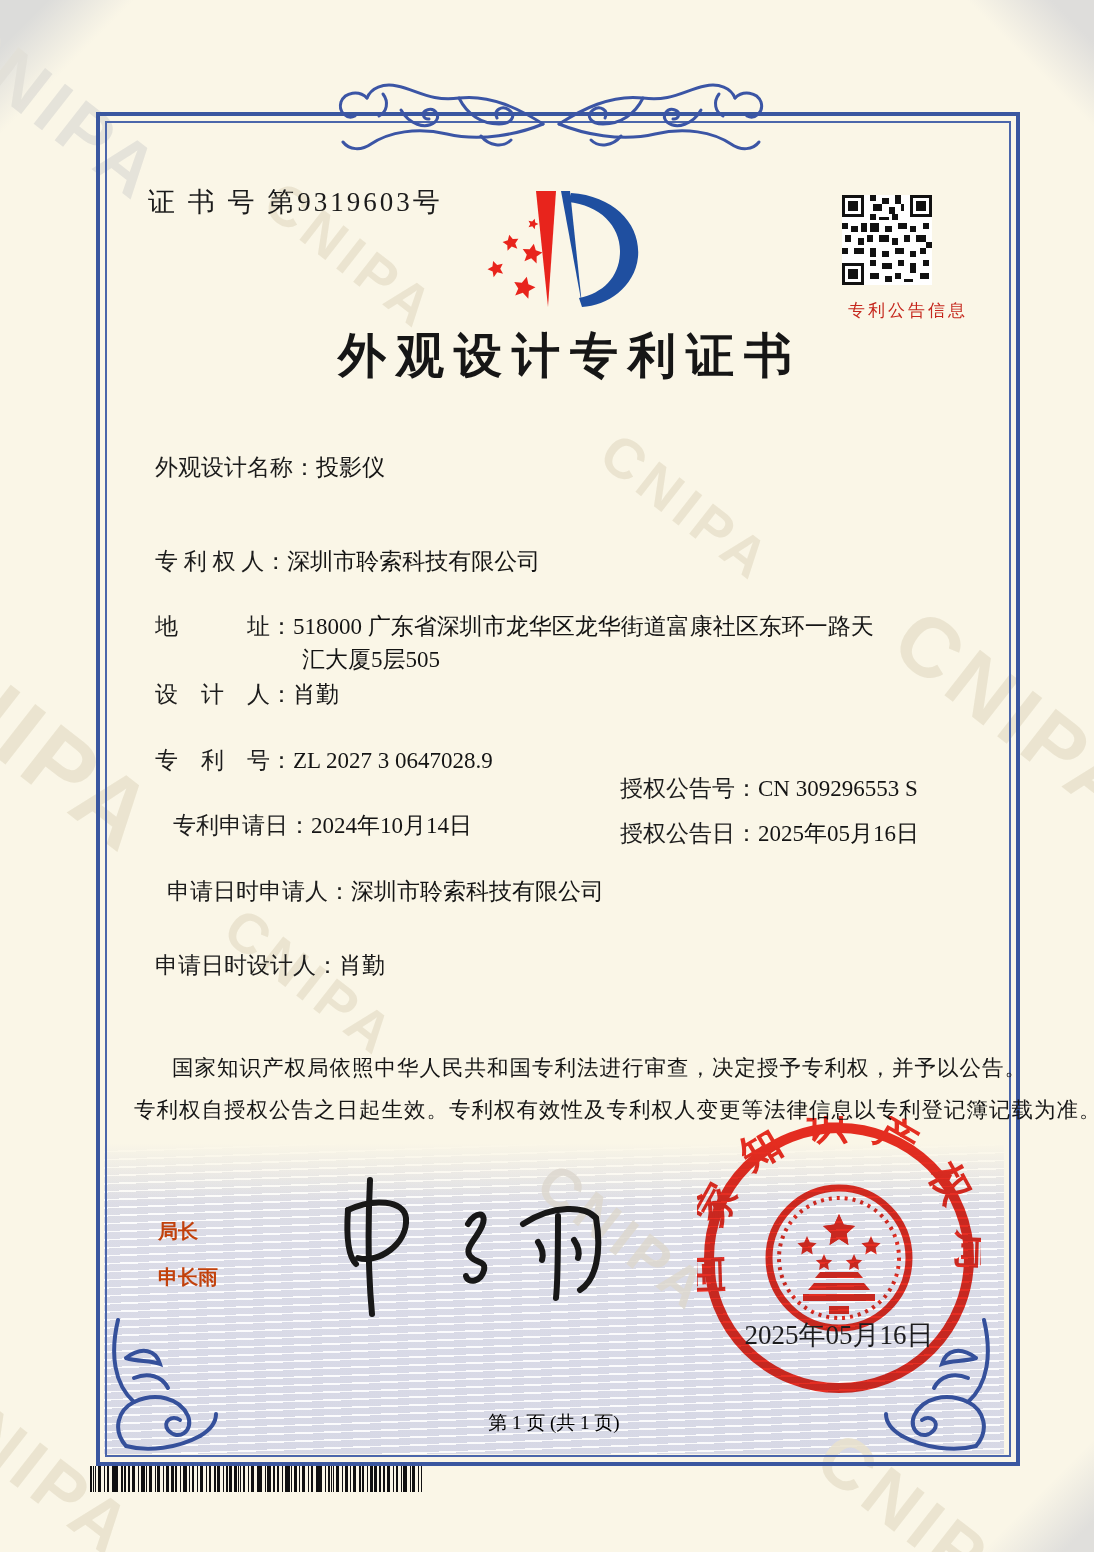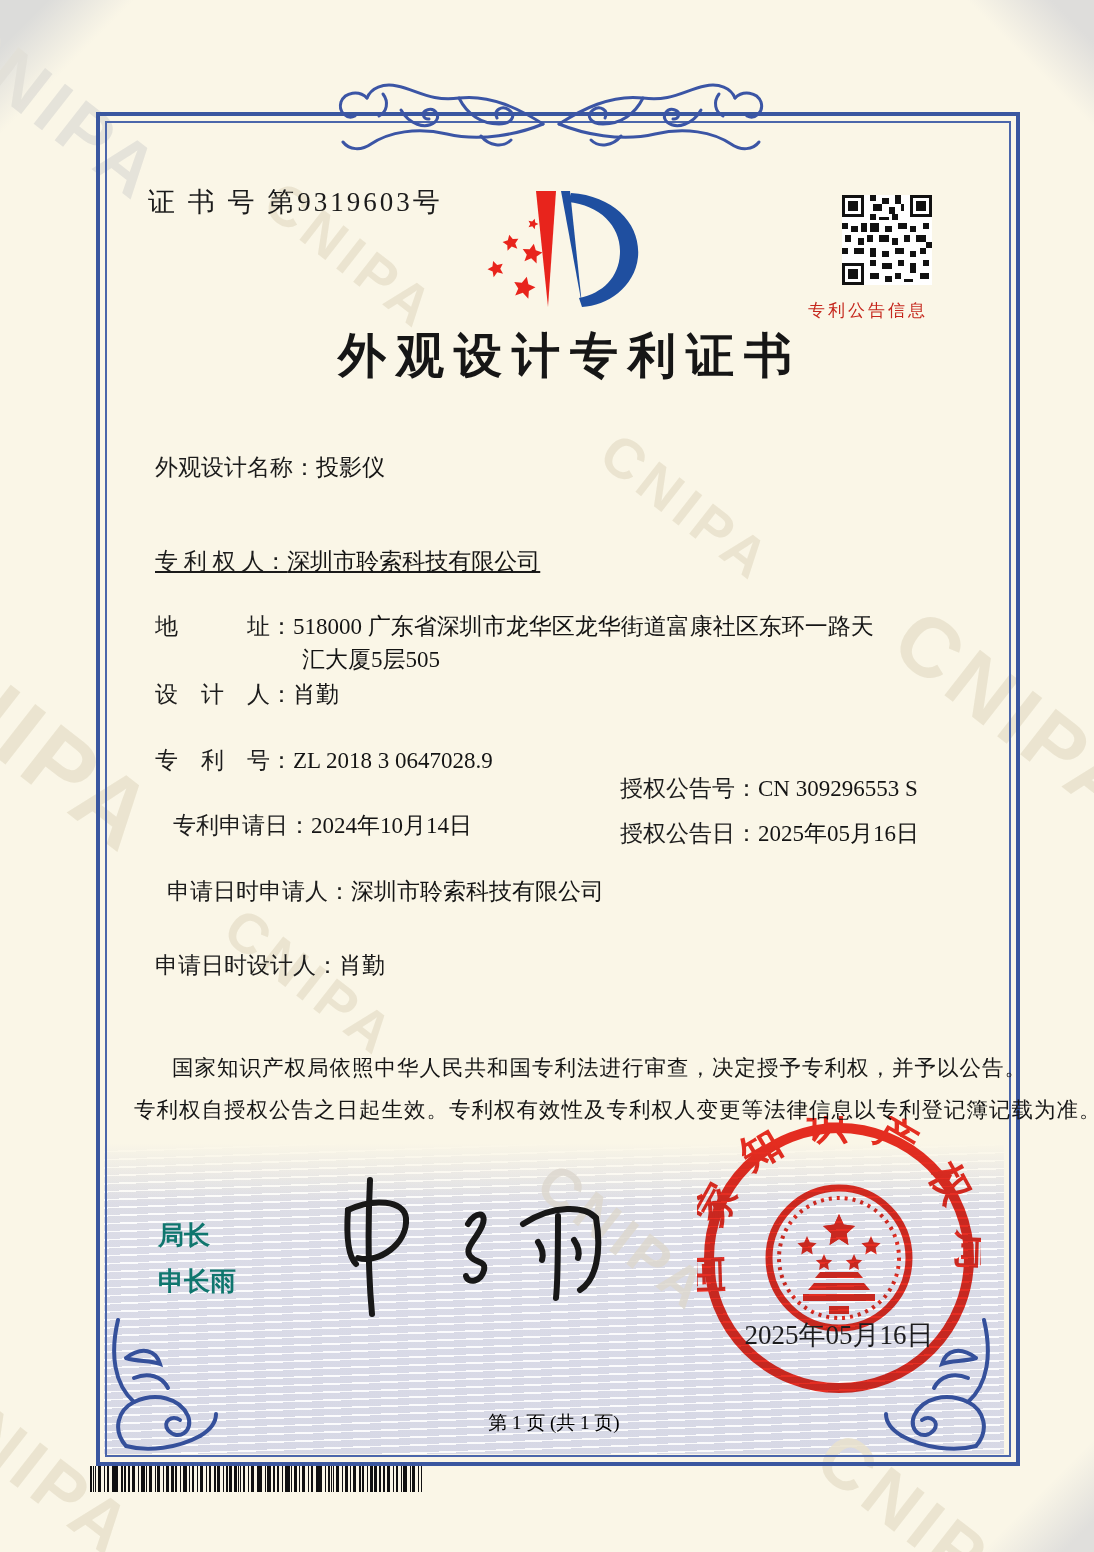--- a/index.html
+++ b/index.html
@@ -36,31 +36,31 @@
         background:linear-gradient(180deg,#faf6e7 0%,rgba(250,246,231,0) 100%);}
   
   .orn{position:absolute;z-index:4;pointer-events:none;}
   .orn-top{left:331px;top:72px;}
   .orn-bl{left:104px;top:1318px;}
   .orn-br{left:868px;top:1318px;transform:scaleX(-1);}
   
   .certno{position:absolute;left:148px;top:184px;font-size:27px;letter-spacing:3px;z-index:5;}
   .logo{position:absolute;left:468px;top:181px;z-index:5;}
   .qr{position:absolute;left:842px;top:195px;z-index:5;}
-  .qr-caption{position:absolute;left:808px;top:299px;width:160px;text-align:left;
+  .qr-caption{position:absolute;left:808px;top:299px;width:160px;text-align:right;
               font-size:17px;letter-spacing:3px;color:#c5271d;z-index:5;}
   .title{position:absolute;left:96px;top:324px;width:916px;text-align:center;
          font-size:48px;font-weight:bold;letter-spacing:10px;color:#161616;z-index:5;margin-left:16px;}
   .fld{position:absolute;font-size:23px;z-index:5;white-space:nowrap;text-align:right;}
   .lab{color:#1c1c1c;}
   .val{color:#141414;}
   .statement{position:absolute;z-index:5;font-size:21.5px;letter-spacing:1px;
              font-family:"Liberation Serif","DejaVu Serif",serif;color:#161616;white-space:nowrap;}
   .director{position:absolute;left:158px;z-index:6;font-family:"Liberation Sans","DejaVu Sans",sans-serif;
-            font-weight:bold;font-size:26px;color:#0f766e;}
+            font-weight:bold;font-size:20px;color:#c2410c;}
   .sig{position:absolute;left:318px;top:1172px;z-index:6;}
   .seal{position:absolute;left:697px;top:1116px;z-index:7;mix-blend-mode:multiply;opacity:.96;}
   .footerline{position:absolute;left:96px;top:1410px;width:916px;text-align:center;
               font-size:19px;z-index:6;color:#000000;}
   .barcode{position:absolute;left:90px;top:1466px;width:332px;height:26px;z-index:6;
      background:
        repeating-linear-gradient(90deg,#101010 0 2px,transparent 2px 5px,#101010 5px 6px,transparent 6px 8px,#101010 8px 11px,transparent 11px 14px,#101010 14px 15px,transparent 15px 17px),
        repeating-linear-gradient(90deg,transparent 0 3px,#101010 3px 4px,transparent 4px 9px,#101010 9px 10px,transparent 10px 23px,#101010 23px 26px,transparent 26px 29px);}
 </style>
 </head>
@@ -193,34 +193,34 @@
         <rect x="25" y="25" width="3" height="2"></rect>
     </g>
   </svg>
   <div class="qr-caption">专利公告信息</div>
 
   <div class="title">外观设计专利证书</div>
 
   <div class="fld" style="left:155px;top:452px;">
     <span class="lab">外观设计名称：</span><span class="val">投影仪</span>
   </div>
-  <div class="fld" style="left:155px;top:546px;text-decoration:underline;">
+  <div class="fld" style="left:155px;top:546px;">
     <span class="lab">专 利 权 人：</span><span class="val">深圳市聆索科技有限公司</span>
   </div>
   <div class="fld" style="left:155px;top:611px;">
     <span class="lab">地　　　址：</span><span class="val">518000 广东省深圳市龙华区龙华街道富康社区东环一路天</span>
   </div>
   <div class="fld" style="left:302px;top:644px;">
     <span class="val">汇大厦5层505</span>
   </div>
   <div class="fld" style="left:155px;top:679px;">
     <span class="lab">设　计　人：</span><span class="val">肖勤</span>
   </div>
   <div class="fld" style="left:155px;top:745px;">
-    <span class="lab">专　利　号：</span><span class="val">ZL 2018 3 0647028.9</span>
+    <span class="lab">专　利　号：</span><span class="val">ZL 2027 3 0647028.9</span>
   </div>
   <div class="fld" style="left:620px;top:745px;margin-top:28px;">
     <span class="lab">授权公告号：</span><span class="val">CN 309296553 S</span>
   </div>
   <div class="fld" style="left:155px;top:810px;margin-left:18px;">
     <span class="lab">专利申请日：</span><span class="val">2024年10月14日</span>
   </div>
   <div class="fld" style="left:620px;top:818px;">
     <span class="lab">授权公告日：</span><span class="val">2025年05月16日</span>
   </div>

